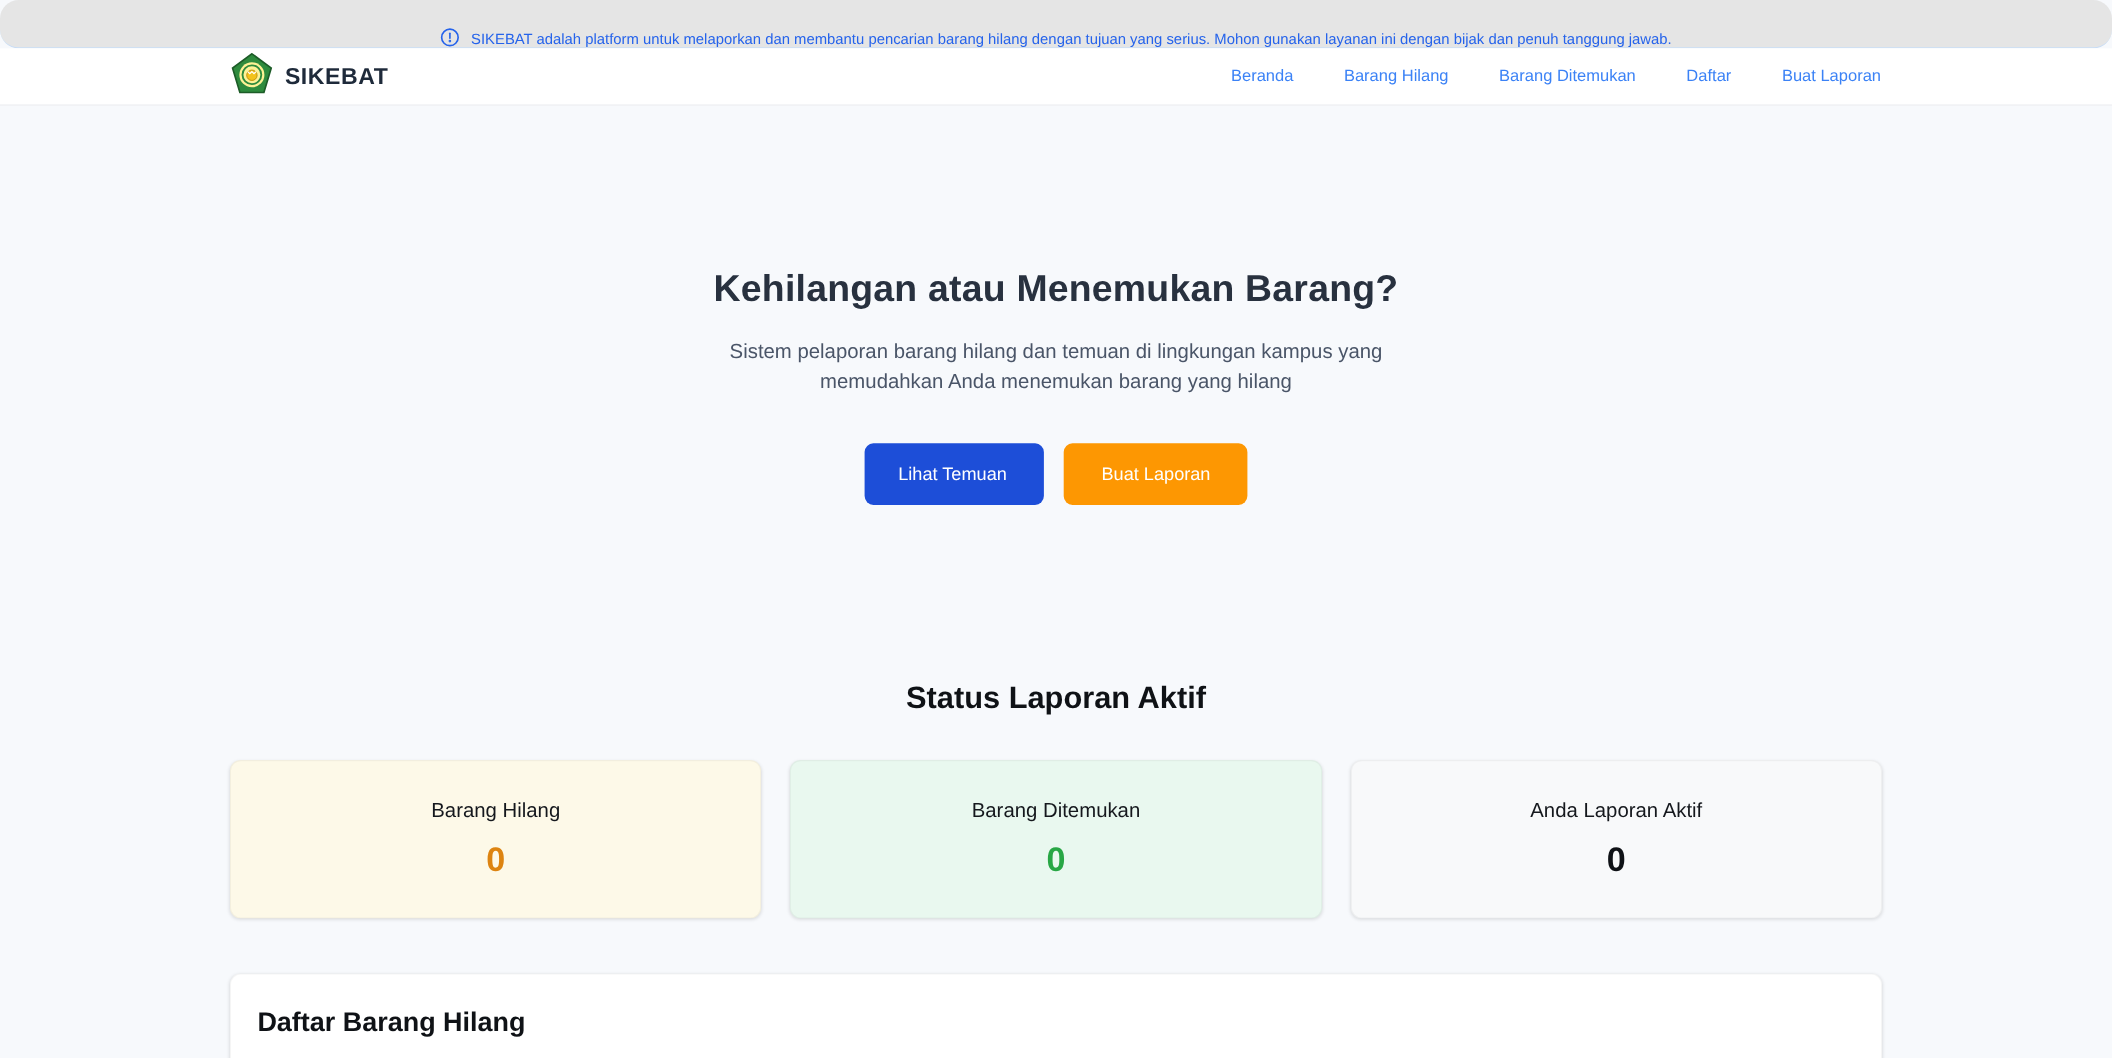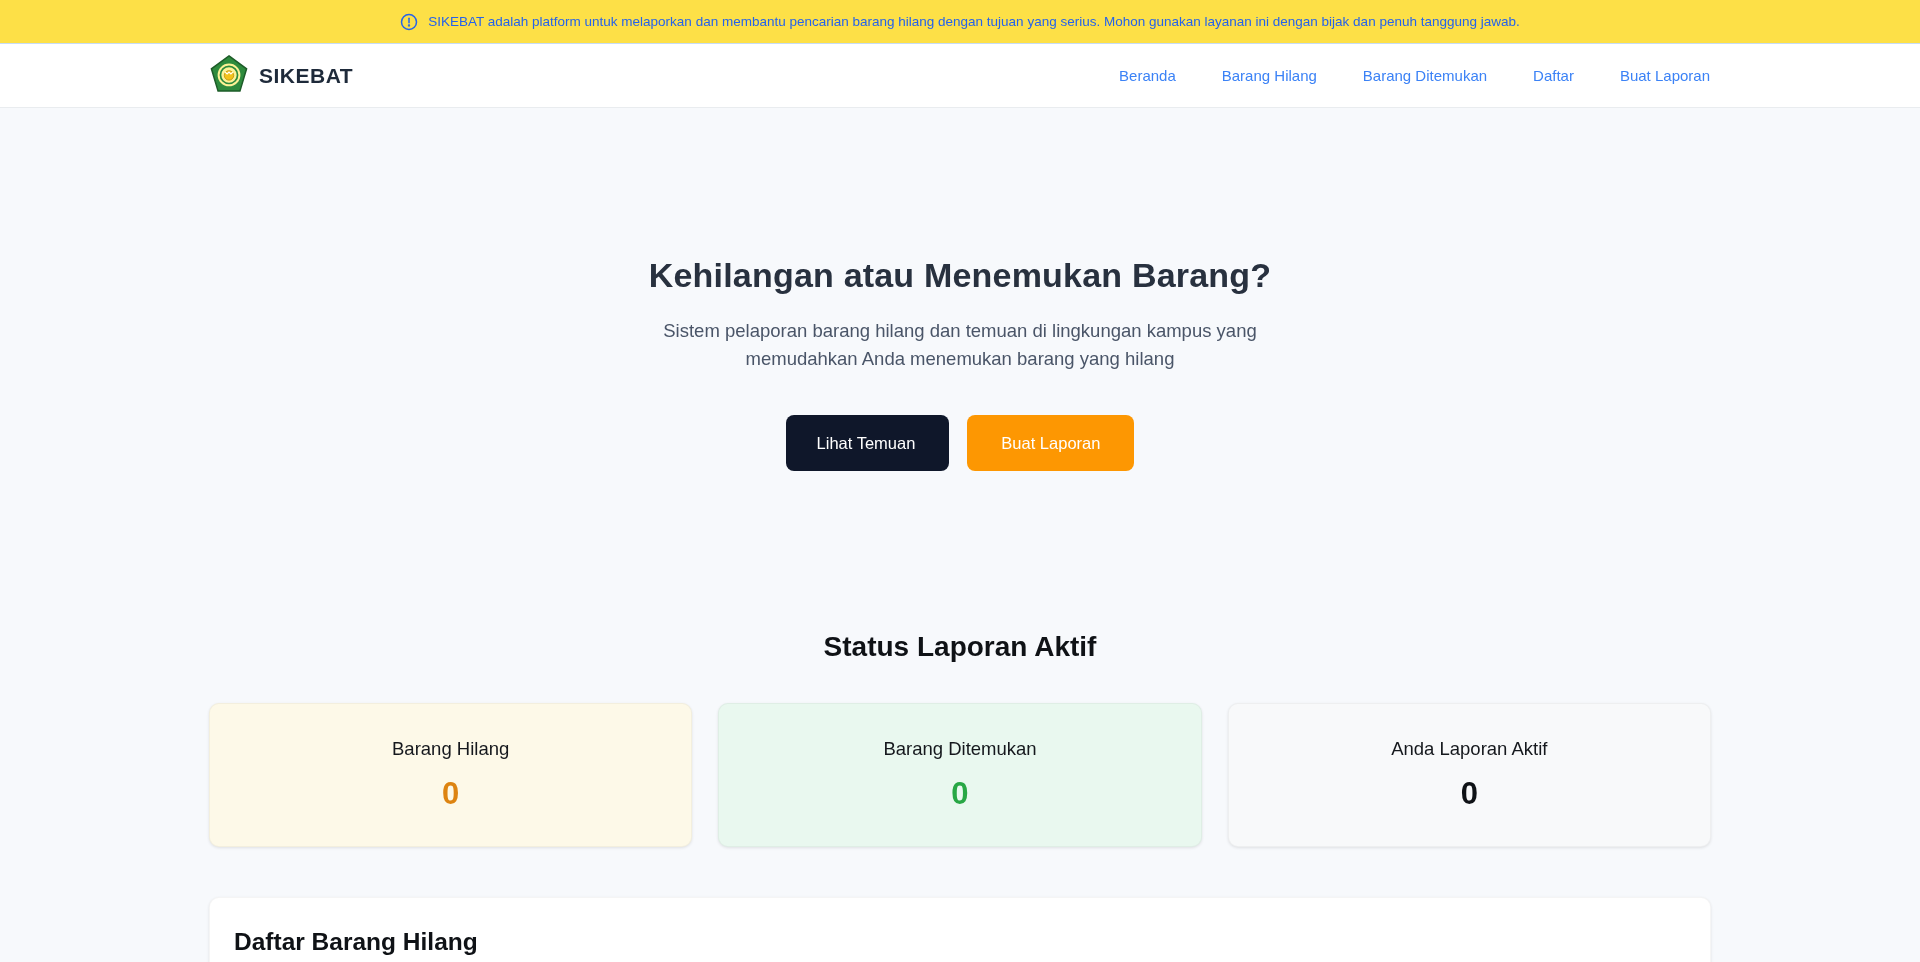--- a/index.html
+++ b/index.html
@@ -4,29 +4,29 @@
 <style>
   * { box-sizing: border-box; margin: 0; padding: 0; }
   html, body {
     width: 1920px; height: 962px; overflow: hidden;
     font-family: "Liberation Sans", sans-serif;
     background: #f7f9fc;
   }
 
   
   .banner {
-    height: 44px; background: #fde047; border-bottom: 1px solid #c7dcf5;
-    display: flex; align-items: center; justify-content: center; gap: 10px;
+    height: 44px; background: #e5e5e5; border-bottom: 1px solid #c7dcf5;
+    display: flex; align-items: flex-end; justify-content: center; gap: 10px; border-radius: 17px;
   }
   .banner-text { color: #2563eb; font-size: 13.5px; }
   .banner .icon-wrap { display: flex; align-items: center; }
 
   
   .header {
-    height: 64px; background: #ffffff; border-bottom: 1px solid #e9ecef;
+    height: 52px; background: #ffffff; border-bottom: 1px solid #e9ecef;
     display: flex; align-items: center;
   }
   .header-inner {
     width: 1500px; margin: 0 auto;
     display: flex; align-items: center; justify-content: space-between;
   }
   .brand { display: flex; align-items: center; gap: 11px; cursor: pointer; }
   .brand-name { font-size: 21px; font-weight: bold; color: #1e2a3a; letter-spacing: .5px; }
   .nav { display: flex; align-items: center; gap: 46px; }
   .nav a {
@@ -41,21 +41,21 @@
     font-size: 18.5px; line-height: 28px; color: #4a5568;
   }
   .hero-actions {
     margin-top: 42px; display: flex; justify-content: center; gap: 18px;
   }
   .btn {
     border: none; border-radius: 8px; cursor: pointer;
     font-size: 16.5px; color: #ffffff; padding: 0 34px; height: 56px;
     font-family: "Liberation Sans", sans-serif;
   }
-  .btn-green { background: #0f172a; min-width: 160px; padding-left: 31px; }
+  .btn-green { background: #1d4ed8; min-width: 160px; padding-left: 31px; }
   .btn-orange { background: #fd9702; min-width: 160px; }
 
   
   .status-section { margin-top: 160px; }
   .status-title { text-align: center; font-size: 28px; font-weight: bold; color: #0f1216; }
   .cards {
     width: 1502px; margin: 40px auto 0;
     display: flex; gap: 26px;
   }
   .card {

